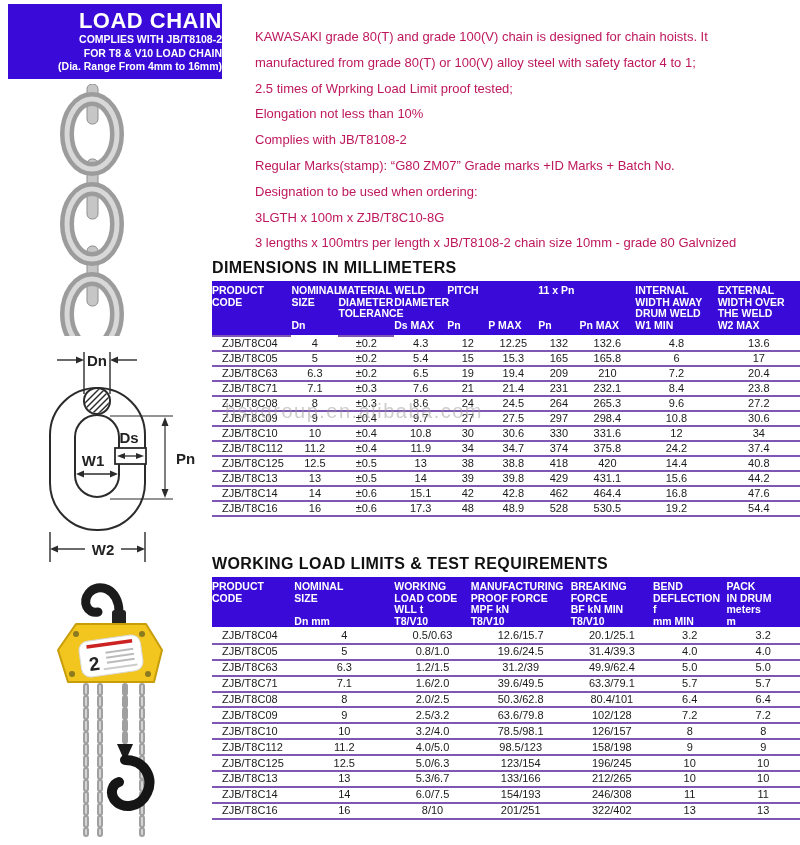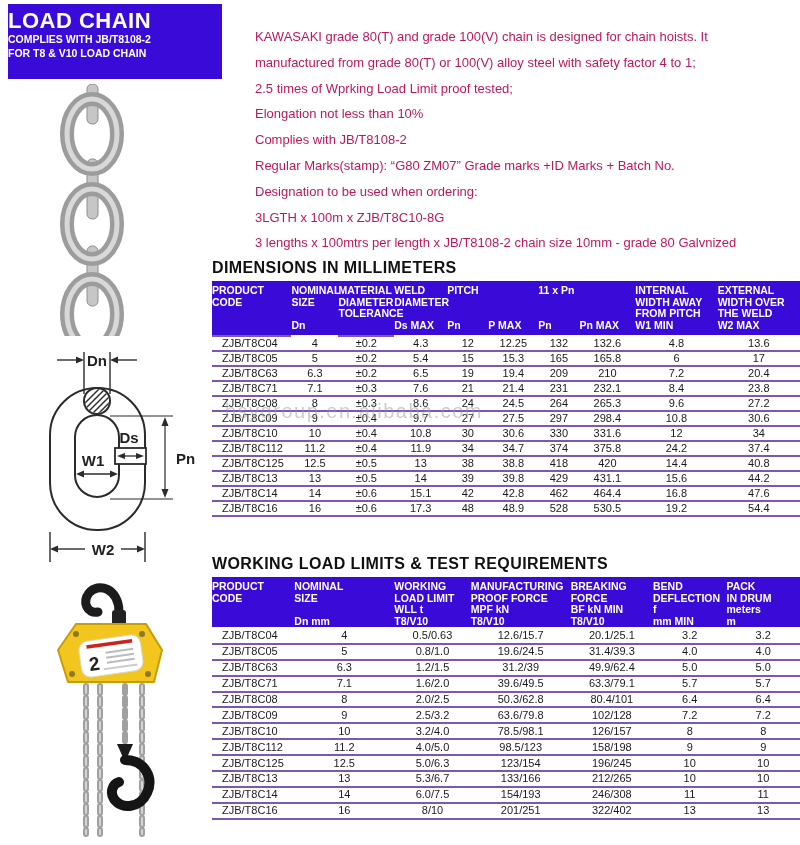--- a/index.html
+++ b/index.html
@@ -11,21 +11,21 @@
   html,body{width:800px;height:845px;}
   body{
     position:relative;background:#ffffff;overflow:hidden;
     font-family:"Liberation Sans", sans-serif;color:var(--text-dark);
   }
   .abs{position:absolute;}
 
   
   .banner{
     left:8px;top:4px;width:214px;height:75px;
-    background:var(--accent-blue);color:#fff;text-align:left;padding-top:5px;
+    background:var(--accent-blue);color:#fff;text-align:right;padding-top:5px;
   }
   .banner .big{font-size:22px;font-weight:bold;letter-spacing:.5px;line-height:24px;}
   .banner .sub{font-size:10.5px;font-weight:bold;line-height:13.5px;}
 
   
   .intro{left:255px;top:24px;width:545px;}
   .intro div{font-size:13px;line-height:25.8px;color:#be185d;white-space:nowrap;}
 
   
   .sec-title{
@@ -63,20 +63,21 @@
 
   svg text{font-family:"Liberation Sans", sans-serif;font-weight:bold;fill:#222;}
 </style>
 </head>
 <body>
 
 <div class="abs banner">
   <div class="big">LOAD CHAIN</div>
   <div class="sub">COMPLIES WITH JB/T8108-2</div>
   <div class="sub">FOR T8 &amp; V10 LOAD CHAIN</div>
+  <div class="sub">(Dia. Range From 4mm to 16mm)</div>
 </div>
 
 <div class="abs intro">
   <div>KAWASAKI grade 80(T) and grade 100(V) chain is designed for chain hoists. It</div>
   <div>manufactured from grade 80(T) or 100(V) alloy steel with safety factor 4 to 1;</div>
   <div>2.5 times of Wprking Load Limit proof tested;</div>
   <div>Elongation not less than 10%</div>
   <div>Complies with JB/T8108-2</div>
   <div>Regular Marks(stamp): “G80 ZM07” Grade marks +ID Marks + Batch No.</div>
   <div>Designation to be used when ordering:</div>
@@ -120,21 +121,21 @@
 SIZE</th>
         <th rowspan="2">MATERIAL
 DIAMETER
 TOLERANCE</th>
         <th>WELD
 DIAMETER</th>
         <th colspan="2">PITCH</th>
         <th colspan="2">11 x Pn</th>
         <th>INTERNAL
 WIDTH AWAY
-FROM PITCH</th>
+DRUM WELD</th>
         <th>EXTERNAL
 WIDTH OVER
 THE WELD</th>
       </tr>
       <tr class="h-sub">
         <th>Dn</th>
         <th>Ds  MAX</th>
         <th>Pn</th>
         <th>P  MAX</th>
         <th>Pn</th>
@@ -373,21 +374,21 @@
     </colgroup>
     <thead>
       <tr>
         <th>PRODUCT
 CODE</th>
         <th>NOMINAL
 SIZE
 &nbsp;
 Dn mm</th>
         <th>WORKING
-LOAD LIMIT
+LOAD CODE
 WLL  t
 T8/V10</th>
         <th>MANUFACTURING
 PROOF FORCE
 MPF  kN
 T8/V10</th>
         <th>BREAKING
 FORCE
 BF  kN  MIN
 T8/V10</th>

